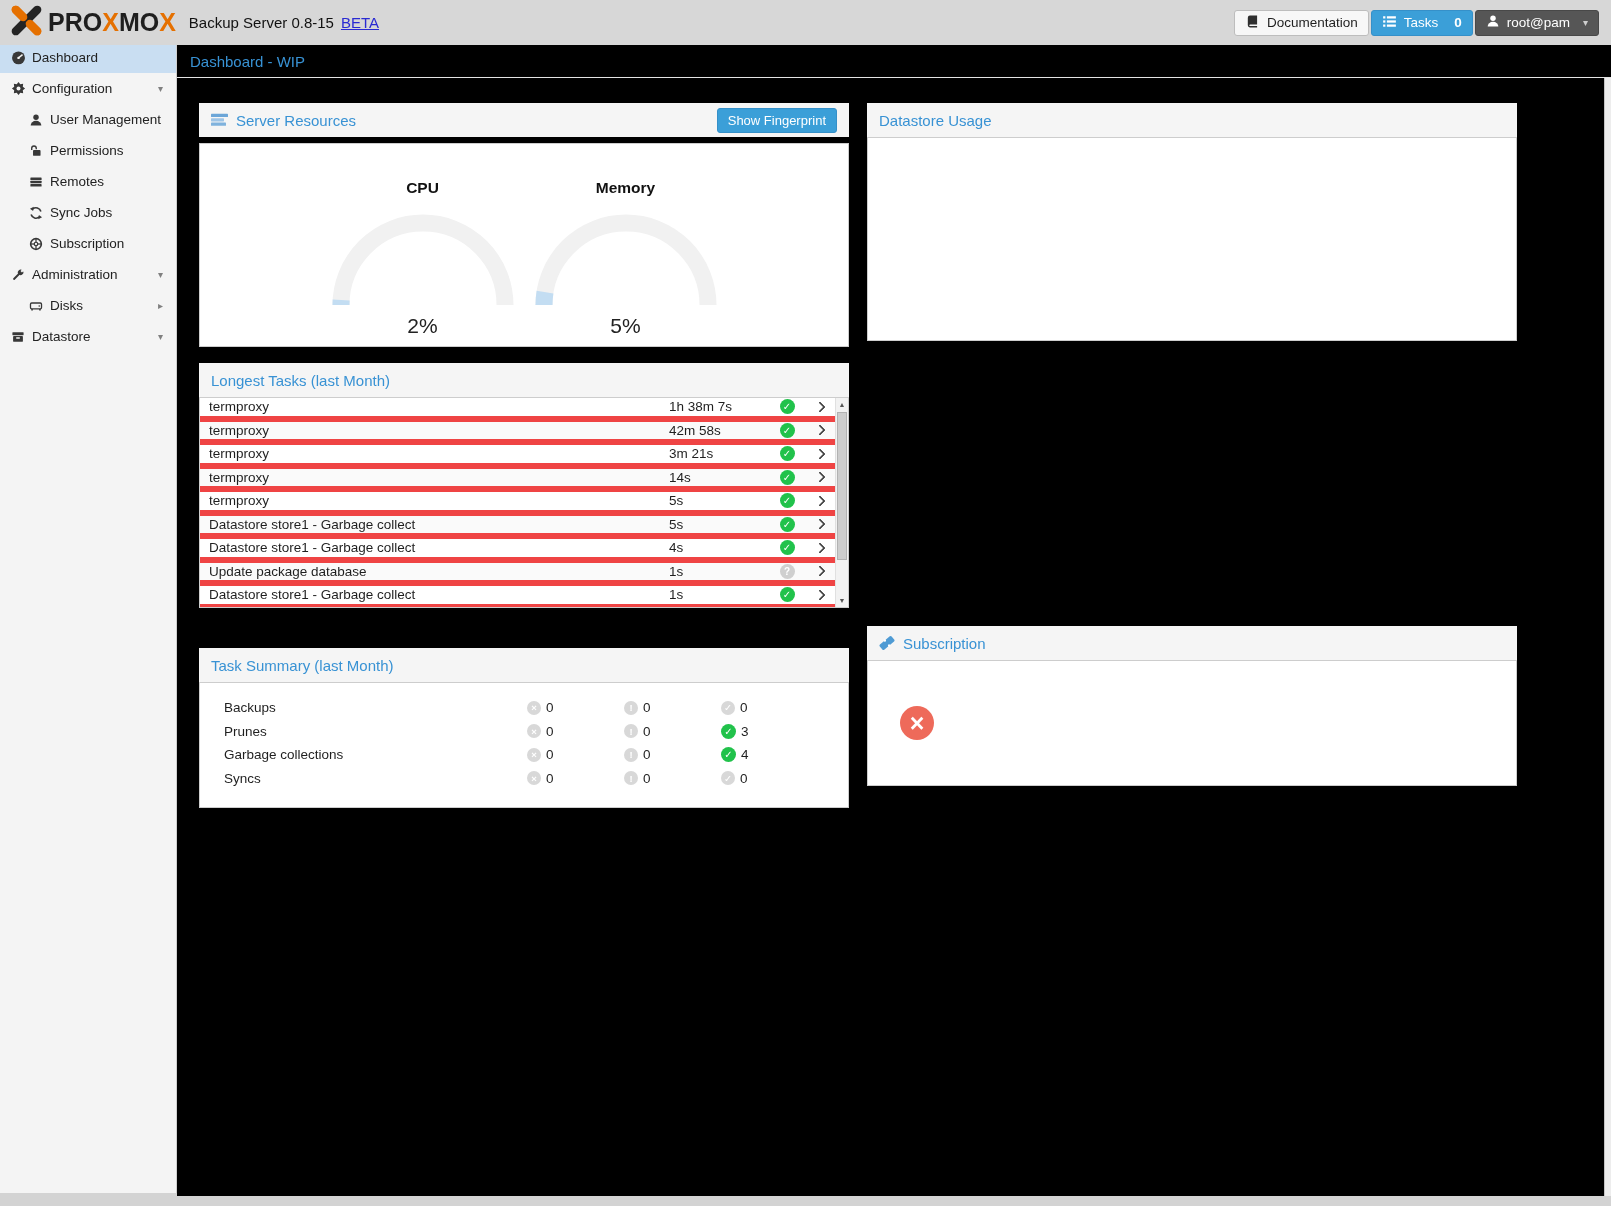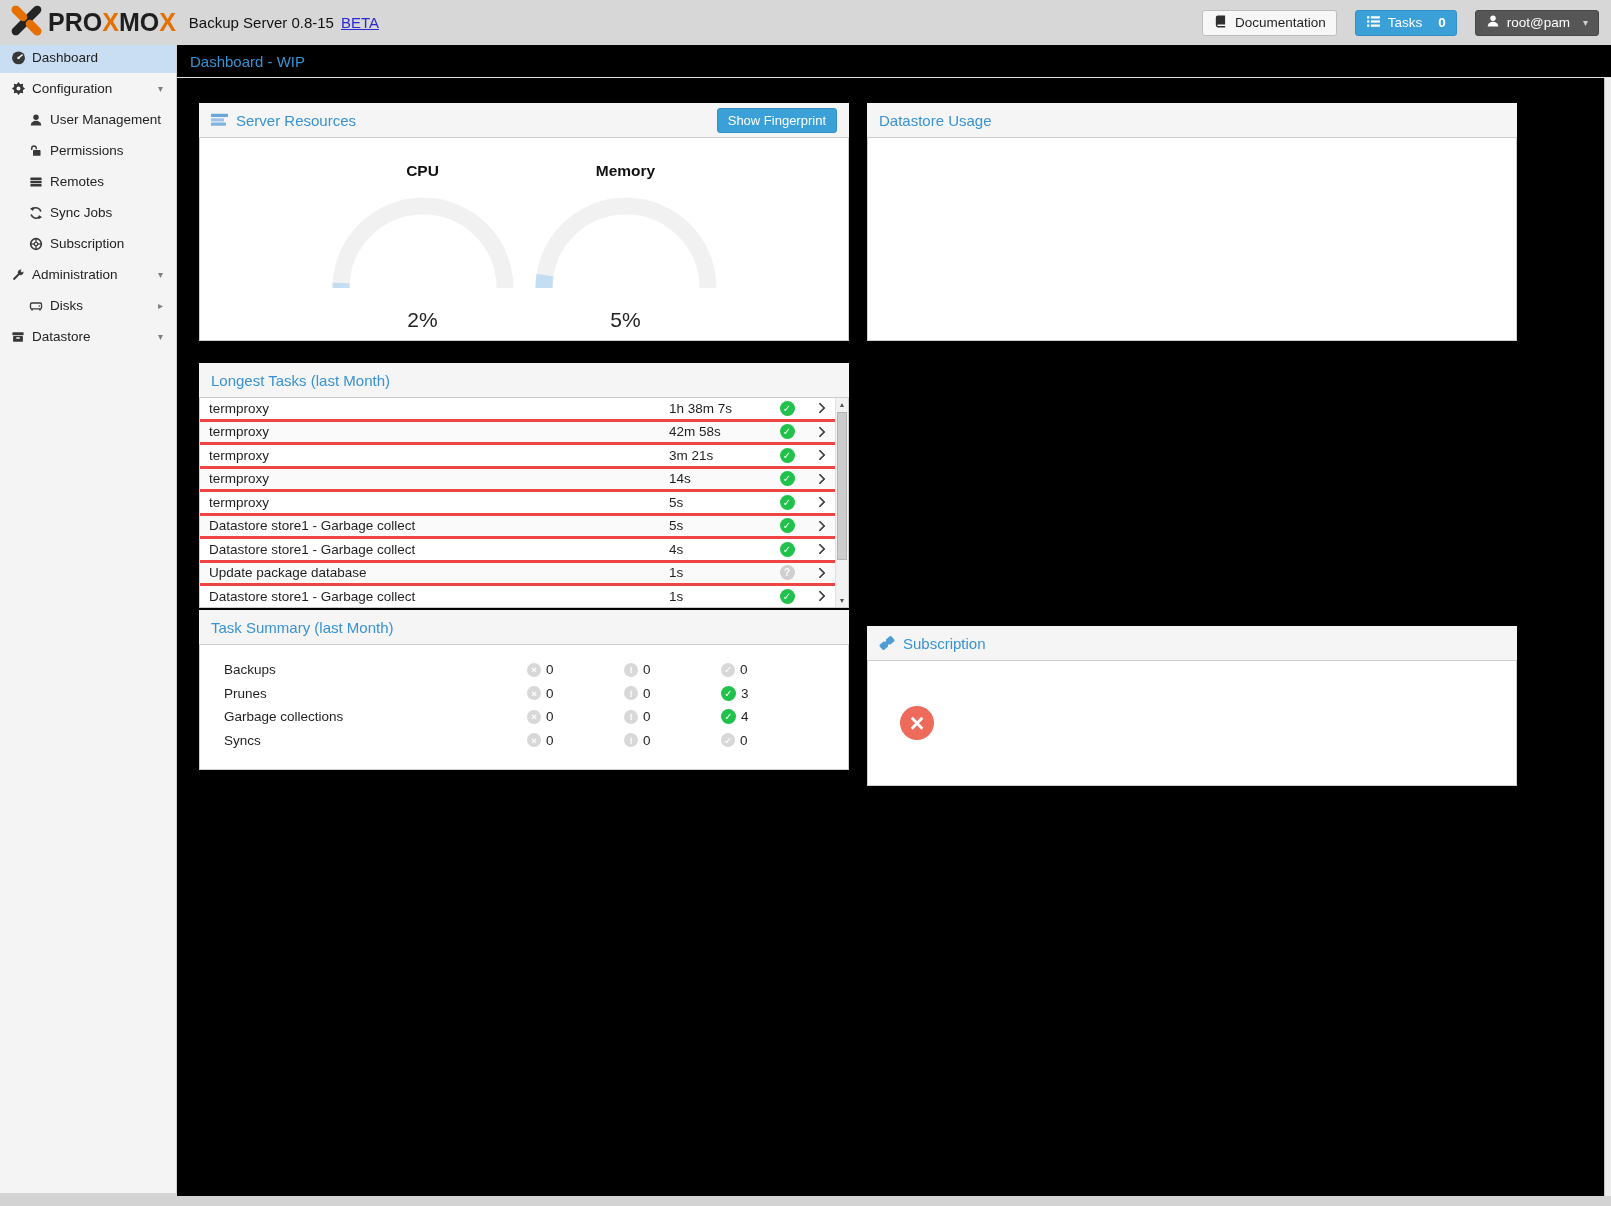--- a/index.html
+++ b/index.html
@@ -7,21 +7,21 @@
               font-family:"Liberation Sans","DejaVu Sans",sans-serif; }
 
   
   .topbar { position:absolute; left:0; top:0; width:1611px; height:45px;
             background:#d7d7d7; display:flex; align-items:center; z-index:5; }
   .brand { display:flex; align-items:center; margin-left:10px; }
   .brand-word { font-weight:bold; font-size:25px; letter-spacing:0px; color:#1e1e1e; margin-left:5px; }
   .brand-word .ox { color:#e57000; }
   .product { font-size:15px; color:#111; margin-left:13px; }
   .beta { font-size:15px; color:#2a2ad2; text-decoration:underline; margin-left:7px; cursor:pointer; }
-  .tb-right { margin-left:auto; display:flex; align-items:center; gap:18px; margin-right:12px; }
+  .tb-right { margin-left:auto; display:flex; align-items:center; gap:2px; margin-right:12px; }
   .tb-btn { height:26px; display:inline-flex; align-items:center; gap:7px; padding:0 10px;
             border-radius:3px; font-size:13.5px; cursor:pointer; }
   .tb-doc { background:#f7f7f7; border:1px solid #bdbdbd; color:#1f1f1f; }
   .tb-tasks { background:#3b9fd8; border:1px solid #3590c9; color:#fff; }
   .tb-tasks .badge { font-weight:bold; margin-left:9px; }
   .tb-user { background:#565656; border:1px solid #484848; color:#fff; }
   .tb-user .caret { color:#cfcfcf; font-size:10px; margin-left:6px; }
 
   
   .sidebar { position:absolute; left:0; top:42px; width:177px; height:1151px;
@@ -45,39 +45,39 @@
   
   .panel { position:absolute; width:650px; }
   .phd { height:34px; background:#f5f5f5; display:flex; align-items:center; padding:0 12px; }
   .ptitle { color:#3892d4; font-size:15px; }
   .phd .ico { display:inline-flex; margin-right:8px; }
   .pbody { background:#fff; border:1px solid #cdcdcd; position:relative; overflow:hidden; }
   .btn-blue { margin-left:auto; background:#3b9fd8; border:1px solid #3590c9; color:#fff;
               font-size:13px; padding:4px 10px; border-radius:3px; cursor:pointer; }
 
   
-  .sr-body { height:204px; display:flex; justify-content:center; gap:13px; padding-top:8px; }
+  .sr-body { height:204px; display:flex; justify-content:center; gap:13px; padding-top:19px;margin-top:6px; }
   .gauge { width:190px; position:relative; text-align:center; }
   .glabel { font-size:15.5px; font-weight:bold; color:#111; margin-top:16px; }
   .gauge svg { display:block; margin:16px auto 0; }
   .gauge .pct { position:absolute; bottom:8px; left:0; right:0; font-size:21px; color:#222; }
 
   
   .du-body { height:204px; }
   .du-head { display:flex; height:28px; border-bottom:1px solid #d0d0d0; }
   .du-cell { font-size:13.5px; color:#3a3a3a; line-height:27px; padding-left:9px;
              border-right:1px solid #dadada; overflow:hidden; white-space:nowrap; cursor:pointer; }
   .du-cell.sorted { background:#e5eef9; }
   .du-cell .sort-arrow { color:#8a8a8a; margin-left:6px; }
   .du-empty { font-size:13.5px; color:#8f8f8f; padding:11px 0 0 10px; }
 
   
   .lt-body { height:211px; }
   .lt-list { position:absolute; left:0; top:0; right:13px; bottom:0; }
-  .lt-row { display:flex; align-items:center; height:23.5px; border-bottom:3px solid #ef4444;
+  .lt-row { display:flex; align-items:center; height:23.5px; border-bottom:6px solid #ef4444;
             font-size:13.5px; color:#1f1f1f; cursor:pointer; }
   .lt-row.alt { background:#fafafa; }
   .lt-name { flex:1; padding-left:9px; overflow:hidden; white-space:nowrap; }
   .lt-dur { width:100px; }
   .lt-st { width:36px; display:flex; justify-content:center; }
   .lt-ch { width:30px; display:flex; justify-content:center; cursor:pointer; }
   .chev { display:inline-block; width:8px; height:8px; border-top:2.6px solid #454545;
           border-right:2.6px solid #454545; transform:rotate(45deg); border-radius:1px; }
   .lt-scroll { position:absolute; top:0; right:0; bottom:0; width:13px; background:#f2f2f2;
                border-left:1px solid #e0e0e0; cursor:pointer; }
@@ -111,21 +111,21 @@
   .sub-x { width:34px; height:34px; border-radius:50%; background:#ee6a5a; color:#fff;
            display:flex; align-items:center; justify-content:center; font-size:25px;
            font-weight:bold; margin-left:32px; flex:none; }
   .sub-msg { flex:1; text-align:center; font-size:14.5px; color:#1f1f1f; }
 
   
   #p-sr  { left:22px;  top:25px; }
   #p-du  { left:690px; top:25px; }
   #p-lt  { left:22px;  top:285px; }
   #p-rt  { left:690px; top:285px; }
-  #p-ts  { left:22px;  top:532px; }
+  #p-ts  { left:22px;  top:570px; }
   #p-sub { left:690px; top:548px; }
 </style>
 </head>
 <body>
 
 <div class="topbar">
   <div class="brand">
     <span class="ico" id="brand-logo"><svg width="33" height="33" viewBox="0 0 40 40">
           <path d="M7 7 L33 33" stroke="#e57000" stroke-width="10" stroke-linecap="round" fill="none"></path>
           <path d="M33 7 L7 33" stroke="#242424" stroke-width="10" stroke-linecap="round" fill="none"></path>

